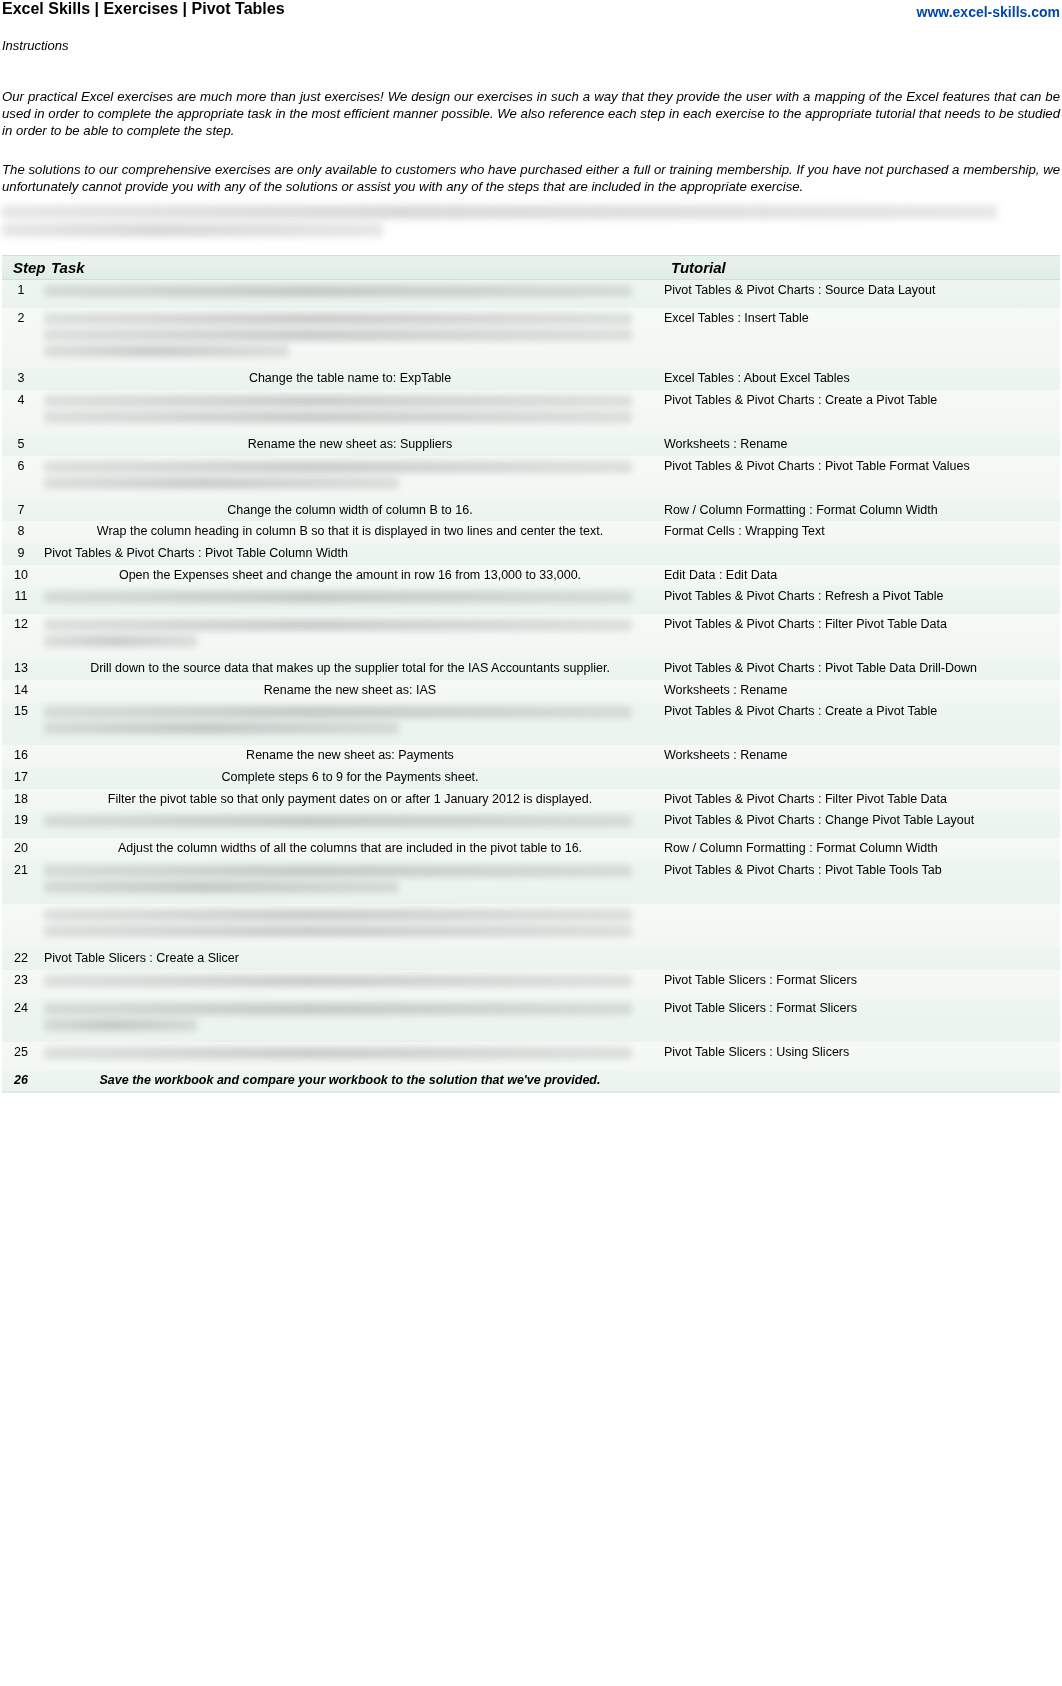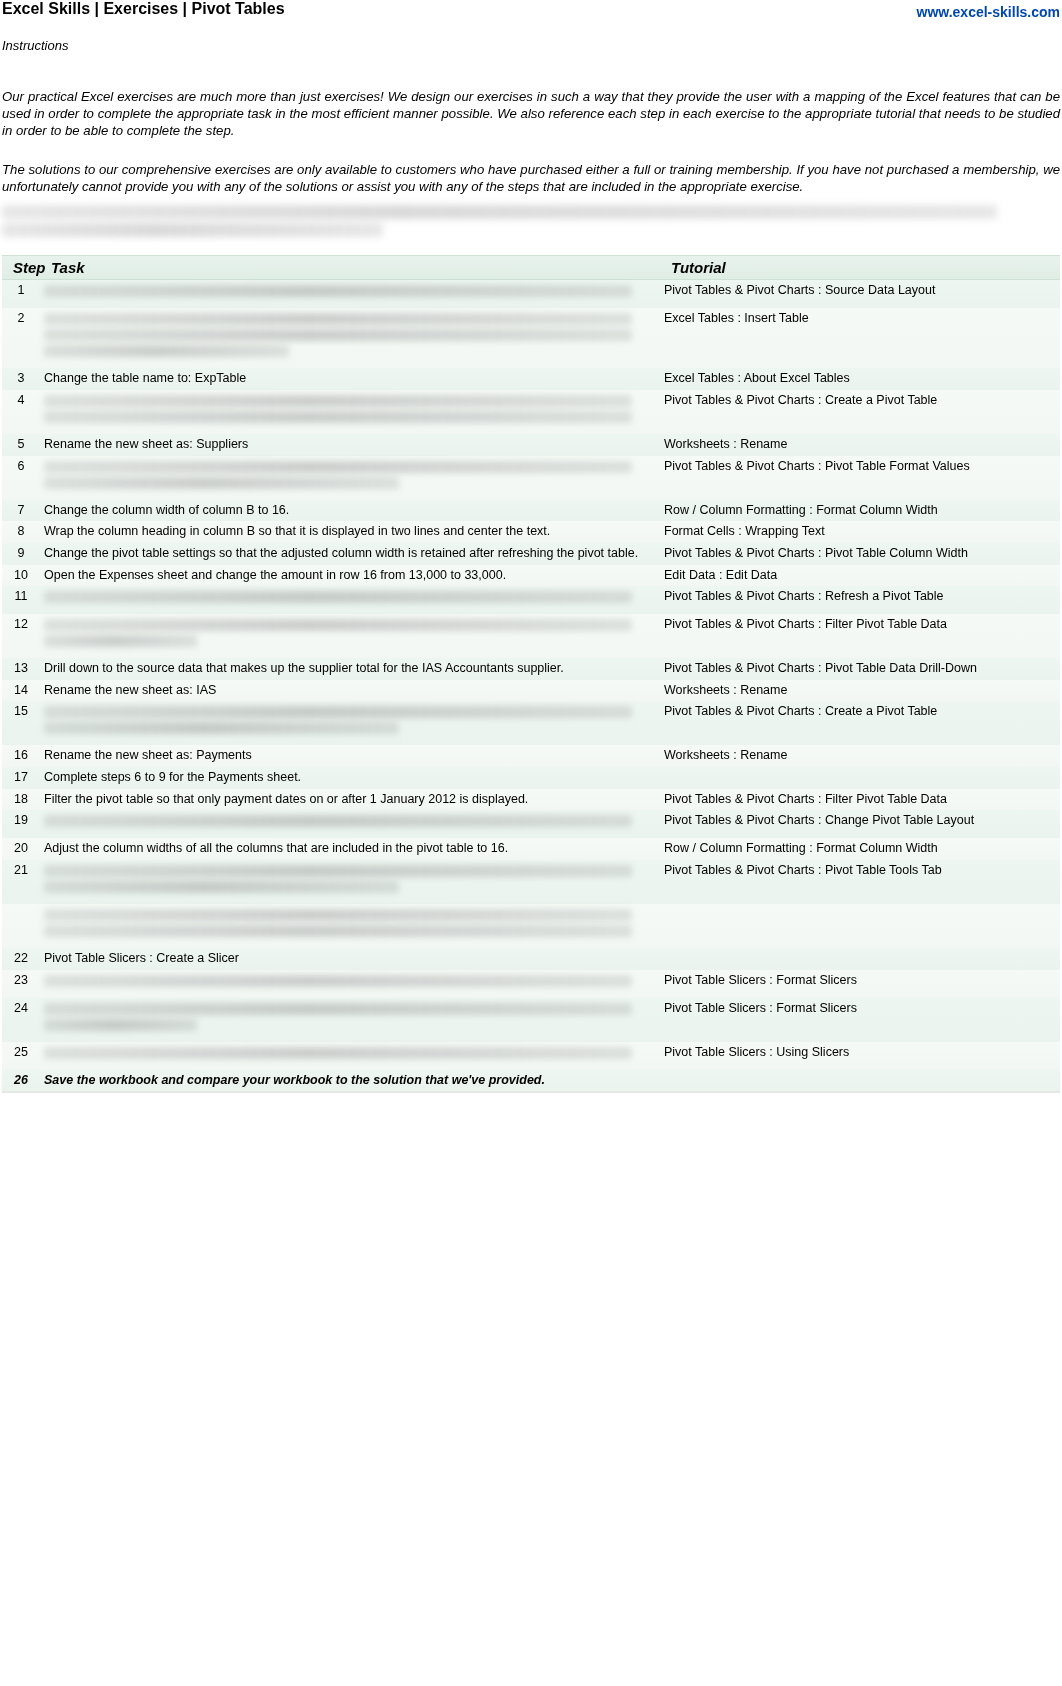--- a/index.html
+++ b/index.html
@@ -17,21 +17,21 @@
     .w95 { width: 94%; }
     .w40 { width: 36%; }
     .table-wrap { margin-top: 18px; }
     .hdr-row { display: grid; grid-template-columns: 38px 1fr 400px; background: linear-gradient(#e8f2ec, #dfeee5); border-top: 1px solid #cfe0d5; border-bottom: 1px solid #cfe0d5; }
     .hdr-cell { font-weight: bold; font-style: italic; font-size: 15px; color: #000; padding: 3px 11px; }
     .rows { }
     .row { display: grid; grid-template-columns: 38px 1fr 400px; align-items: start; }
     .odd { background: linear-gradient(#eef6f1, #eaf3ee); }
     .even { background: linear-gradient(#f6faf7, #f2f7f4); }
     .step-cell { text-align: center; font-size: 12.5px; padding: 3px 2px; }
-    .task-cell { font-size: 12.5px; padding: 3px 4px; line-height: 1.25; }
+    .task-cell { font-size: 12.5px; padding: 3px 4px; line-height: 1.25; text-align: center; }
     .tut-cell { font-size: 12.5px; padding: 3px 4px; line-height: 1.25; color: #000; }
     .blurred-task { padding: 5px 4px 7px 4px; }
     .blurred-task .smudge2 { height: 12px; background: linear-gradient(90deg, rgba(110,110,110,0.18) 0%, rgba(110,110,110,0.3) 45%, rgba(110,110,110,0.18) 100%); border-radius: 3px; margin-bottom: 4px; filter: blur(3px); }
     .bw95 { width: 96%; }
     .bw60 { width: 58%; }
     .bw40 { width: 40%; }
     .bw25 { width: 25%; }
     .bottom-edge { border-bottom: 2px solid #e4e9e5; box-shadow: 0 2px 2px rgba(0,0,0,0.05); }
   </style>
 </head>
@@ -108,21 +108,20 @@
           <div class="task-cell">Change the column width of column B to 16.</div>
           <div class="tut-cell">Row / Column Formatting : Format Column Width</div>
         </div>
         <div class="row even">
           <div class="step-cell">8</div>
           <div class="task-cell">Wrap the column heading in column B so that it is displayed in two lines and center the text.</div>
           <div class="tut-cell">Format Cells : Wrapping Text</div>
         </div>
         <div class="row odd">
           <div class="step-cell">9</div>
-          <div class="task-cell">Change the pivot table settings so that the adjusted column width is retained after refreshing the pivot table.</div>
           <div class="tut-cell">Pivot Tables &amp; Pivot Charts : Pivot Table Column Width</div>
         </div>
         <div class="row even">
           <div class="step-cell">10</div>
           <div class="task-cell">Open the Expenses sheet and change the amount in row 16 from 13,000 to 33,000.</div>
           <div class="tut-cell">Edit Data : Edit Data</div>
         </div>
         <div class="row odd">
           <div class="step-cell">11</div>
           <div class="blurred-task">

